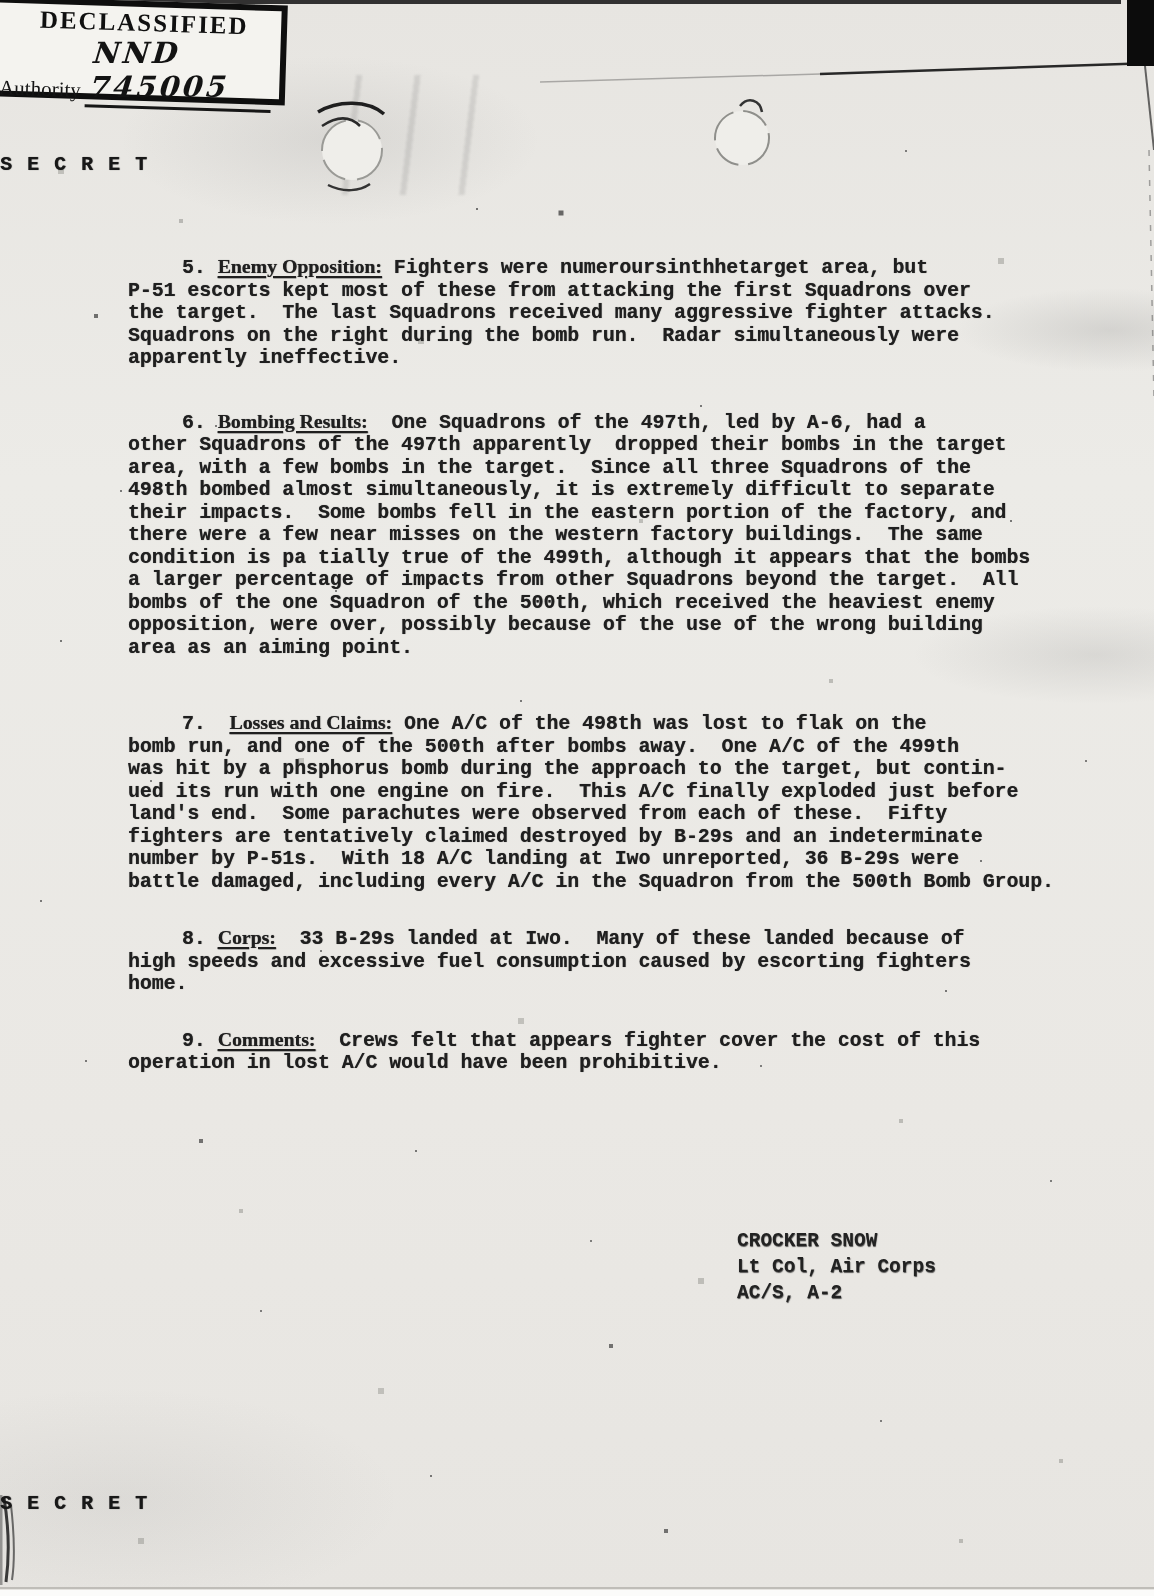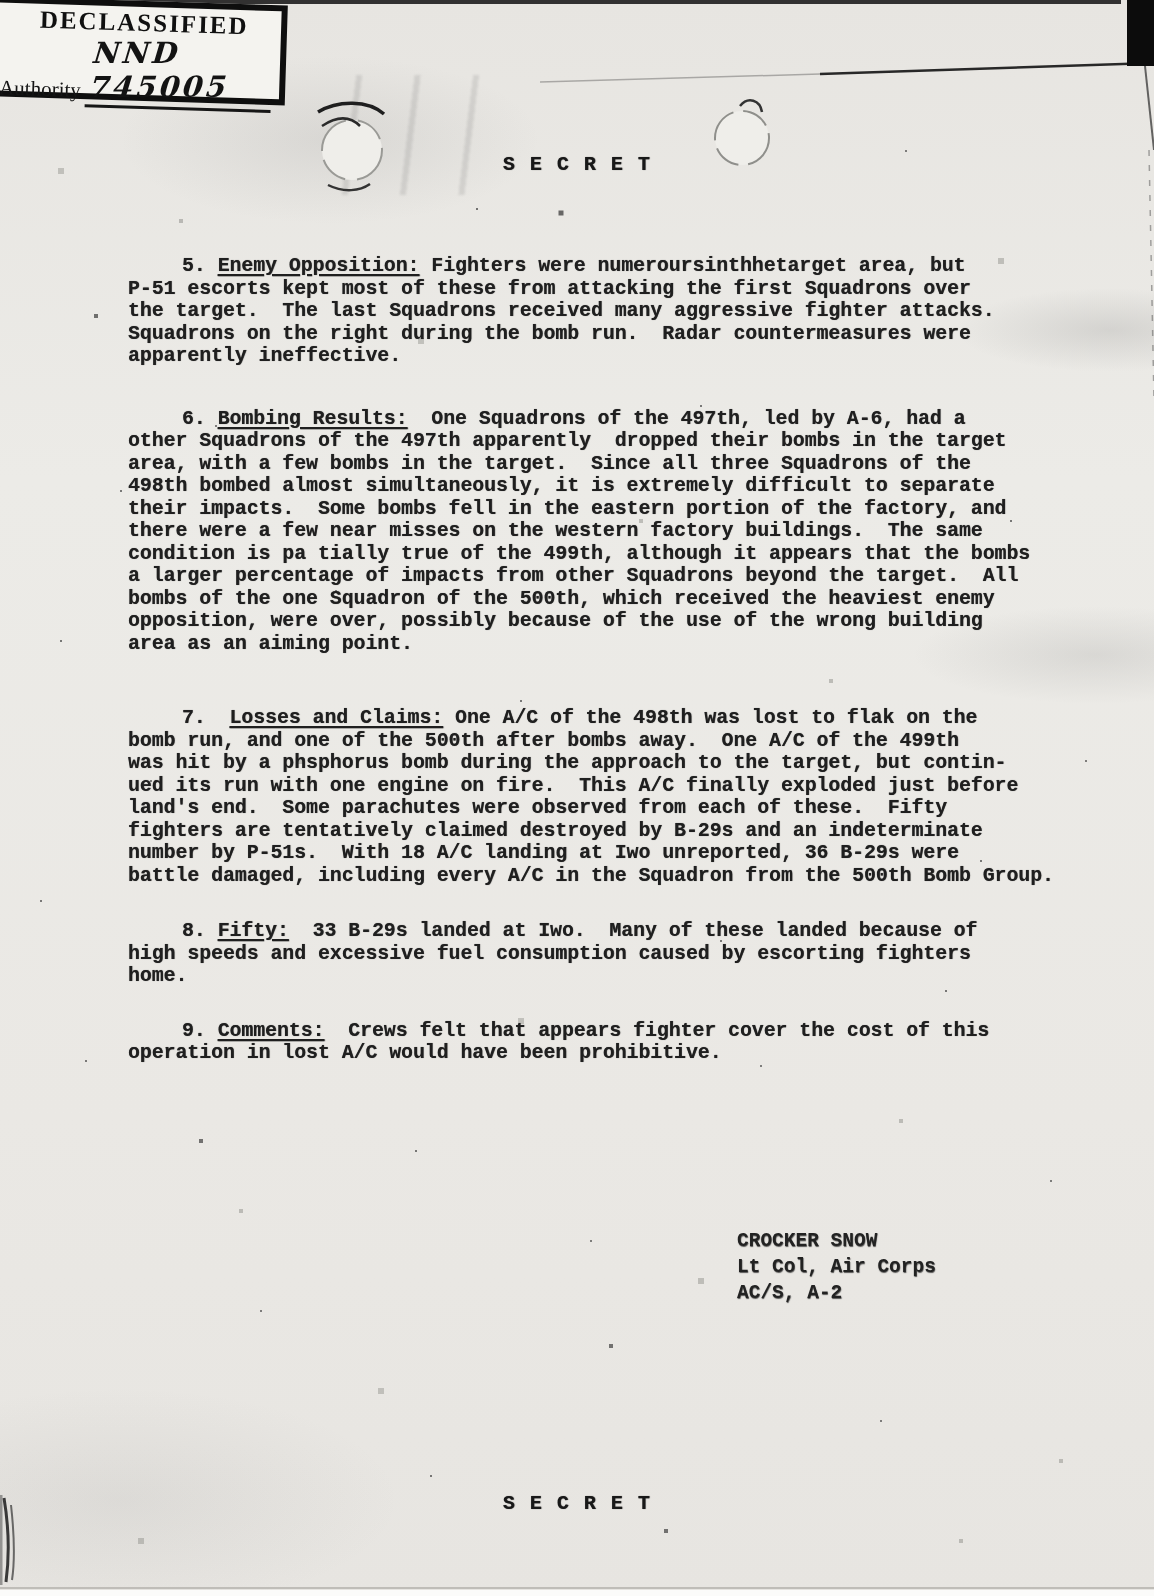--- a/index.html
+++ b/index.html
@@ -24,24 +24,25 @@
   }
   .line.first{padding-left:54px;}
   .para:nth-of-type(2){margin-top:40px;}
   .para:nth-of-type(3){margin-top:52px;}
   .para:nth-of-type(4){margin-top:33px;}
   .para:nth-of-type(5){margin-top:32px;}
   .heading{
     text-decoration:underline;
     text-decoration-thickness:2.4px;
     text-underline-offset:3px;
+    font-family:Liberation Serif, serif;
   }
   
   .secret{
-    position:absolute;left:0;width:100%;text-align:center;
+    position:absolute;left:0;width:100%;text-align:left;
     font:bold 20px/24px "Liberation Mono","DejaVu Sans Mono",monospace;
     letter-spacing:1.5px;color:#181818;
     text-shadow:0.4px 0.4px 0.8px rgba(10,10,10,0.8);
   }
   .secret.top{top:153px;}
   .secret.bottom{top:1492px;}
   
   .signature{
     position:absolute;left:737px;top:1228px;
     font:bold 19.5px/26px "Liberation Mono","DejaVu Sans Mono",monospace;
@@ -148,21 +149,21 @@
   </div>
 
   <div class="secret top">S E C R E T</div>
   <div class="secret bottom">S E C R E T</div>
 
   <div class="doc-body">
       <div class="para">
         <div class="line first"><span class="num">5. </span><span class="heading">Enemy Opposition:</span><span> Fighters were numeroursinthhetarget area, but</span></div>
         <div class="line">P-51 escorts kept most of these from attacking the first Squadrons over</div>
         <div class="line">the target.  The last Squadrons received many aggressive fighter attacks.</div>
-        <div class="line">Squadrons on the right during the bomb run.  Radar countermeasures were</div>
+        <div class="line">Squadrons on the right during the bomb run.  Radar simultaneously were</div>
         <div class="line">apparently ineffective.</div>
       </div>
       <div class="para">
         <div class="line first"><span class="num">6. </span><span class="heading">Bombing Results:</span><span>  One Squadrons of the 497th, led by A-6, had a</span></div>
         <div class="line">other Squadrons of the 497th apparently  dropped their bombs in the target</div>
         <div class="line">area, with a few bombs in the target.  Since all three Squadrons of the</div>
         <div class="line">498th bombed almost simultaneously, it is extremely difficult to separate</div>
         <div class="line">their impacts.  Some bombs fell in the eastern portion of the factory, and</div>
         <div class="line">there were a few near misses on the western factory buildings.  The same</div>
         <div class="line">condition is pa tially true of the 499th, although it appears that the bombs</div>
@@ -175,21 +176,21 @@
         <div class="line first"><span class="num">7.  </span><span class="heading">Losses and Claims:</span><span> One A/C of the 498th was lost to flak on the</span></div>
         <div class="line">bomb run, and one of the 500th after bombs away.  One A/C of the 499th</div>
         <div class="line">was hit by a phsphorus bomb during the approach to the target, but contin-</div>
         <div class="line">ued its run with one engine on fire.  This A/C finally exploded just before</div>
         <div class="line">land's end.  Some parachutes were observed from each of these.  Fifty</div>
         <div class="line">fighters are tentatively claimed destroyed by B-29s and an indeterminate</div>
         <div class="line">number by P-51s.  With 18 A/C landing at Iwo unreported, 36 B-29s were</div>
         <div class="line">battle damaged, including every A/C in the Squadron from the 500th Bomb Group.</div>
       </div>
       <div class="para">
-        <div class="line first"><span class="num">8. </span><span class="heading">Fifty:</span><span>  33 B-29s landed at Iwo.  Many of these landed because of</span></div>
+        <div class="line first"><span class="num">8. </span><span class="heading">Corps:</span><span>  33 B-29s landed at Iwo.  Many of these landed because of</span></div>
         <div class="line">high speeds and excessive fuel consumption caused by escorting fighters</div>
         <div class="line">home.</div>
       </div>
       <div class="para">
         <div class="line first"><span class="num">9. </span><span class="heading">Comments:</span><span>  Crews felt that appears fighter cover the cost of this</span></div>
         <div class="line">operation in lost A/C would have been prohibitive.</div>
       </div>
     </div>
 
   <div class="signature">

